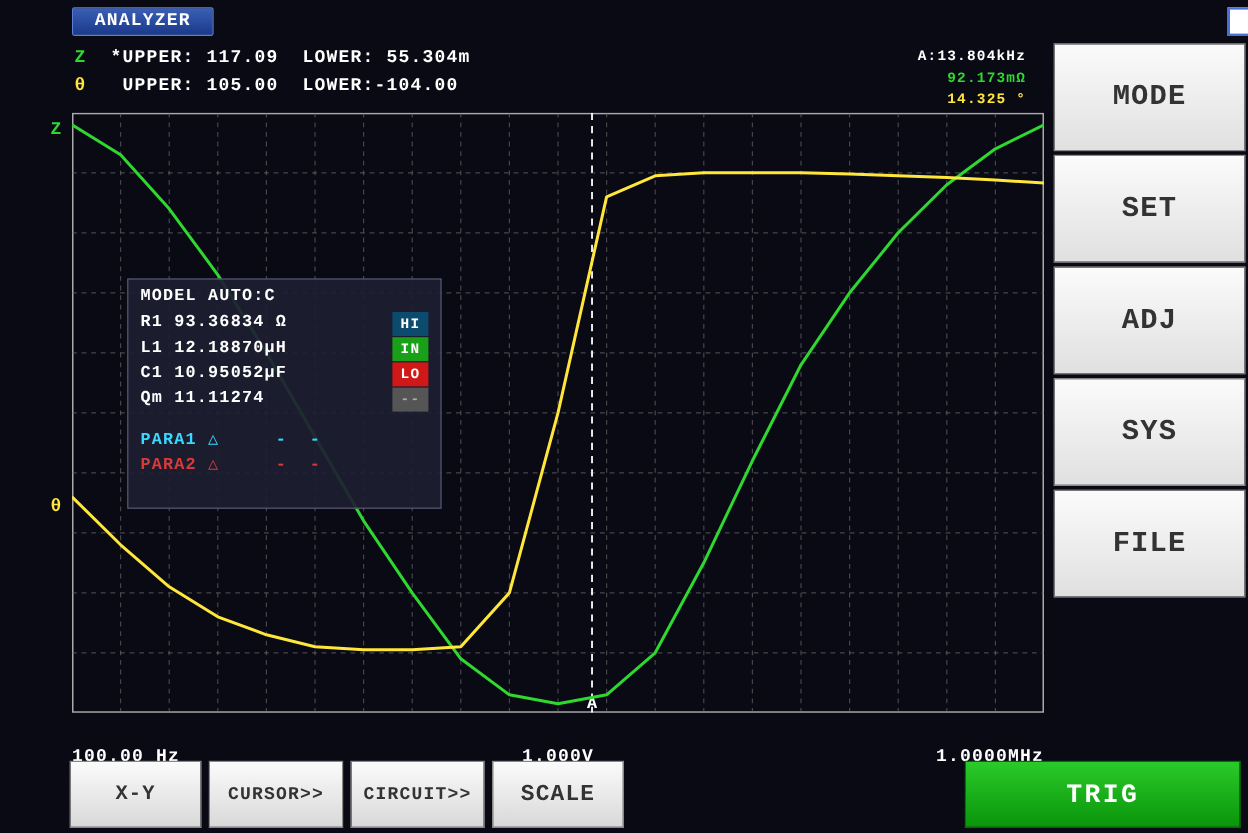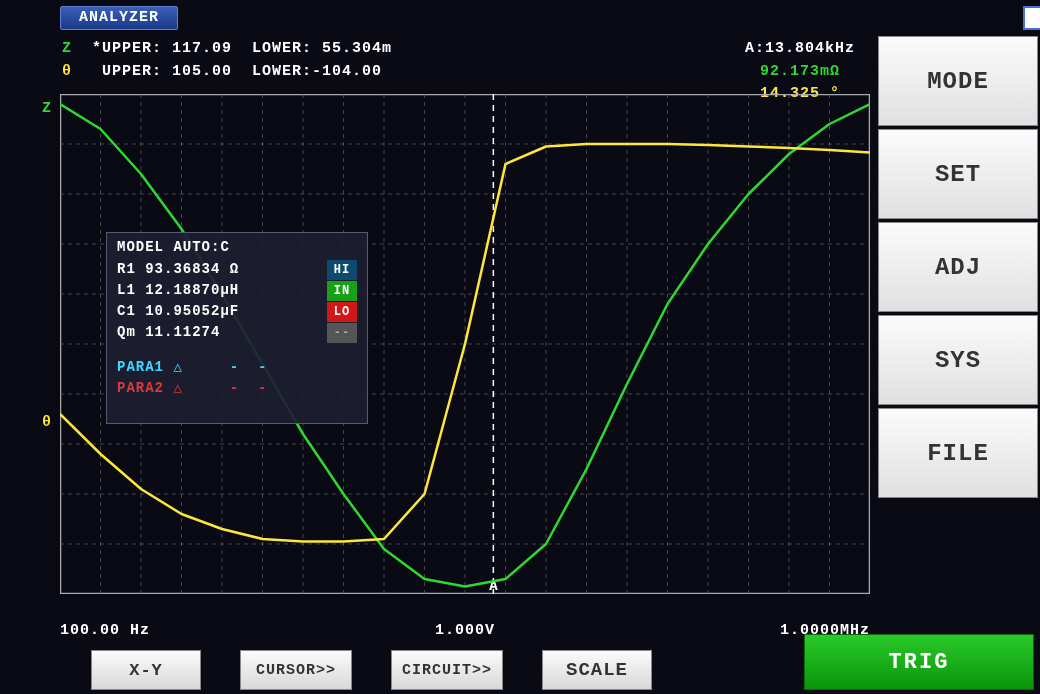--- a/index.html
+++ b/index.html
@@ -49,22 +49,22 @@
   line-height: 1.5;
   letter-spacing: 1px;
 }
 .row { white-space: pre; }
 .z-label { color: #2fd82f; }
 .theta-label { color: #ffe63a; }
 .cursor-read {
   position: absolute;
   top: 38px;
   right: 185px;
-  text-align: center;
-  font-size: 15px;
+  text-align: right;
+  font-size: 12px;
   font-weight: bold;
   line-height: 1.5;
   letter-spacing: 1px;
 }
 .cursor-a { color: #fff; }
 .cursor-z { color: #2fd82f; }
 .cursor-t { color: #ffe63a; }
 .chart-area {
   position: absolute;
   top: 94px;
@@ -144,32 +144,31 @@
   cursor: pointer;
 }
 .bottom-buttons {
   position: absolute;
   bottom: 4px;
   left: 58px;
   display: flex;
   gap: 6px;
 }
 .bbtn {
-  height: 40px;
+  height: 56px;
   background: linear-gradient(to bottom, #fbfbfb, #d8d8d8);
   border: 1px solid #888;
   display: flex;
   align-items: center;
   justify-content: center;
   font-size: 17px;
   font-weight: bold;
   color: #333;
   letter-spacing: 1px;
   cursor: pointer;
-  margin-left: 33px;
 }
 .b-xy { width: 110px; }
 .b-cur { width: 112px; font-size: 15px; }
 .b-cir { width: 112px; font-size: 15px; }
 .b-scl { width: 110px; font-size: 19px; }
 .trig-btn {
   position: absolute;
   right: 6px;
   bottom: 4px;
   width: 230px;

